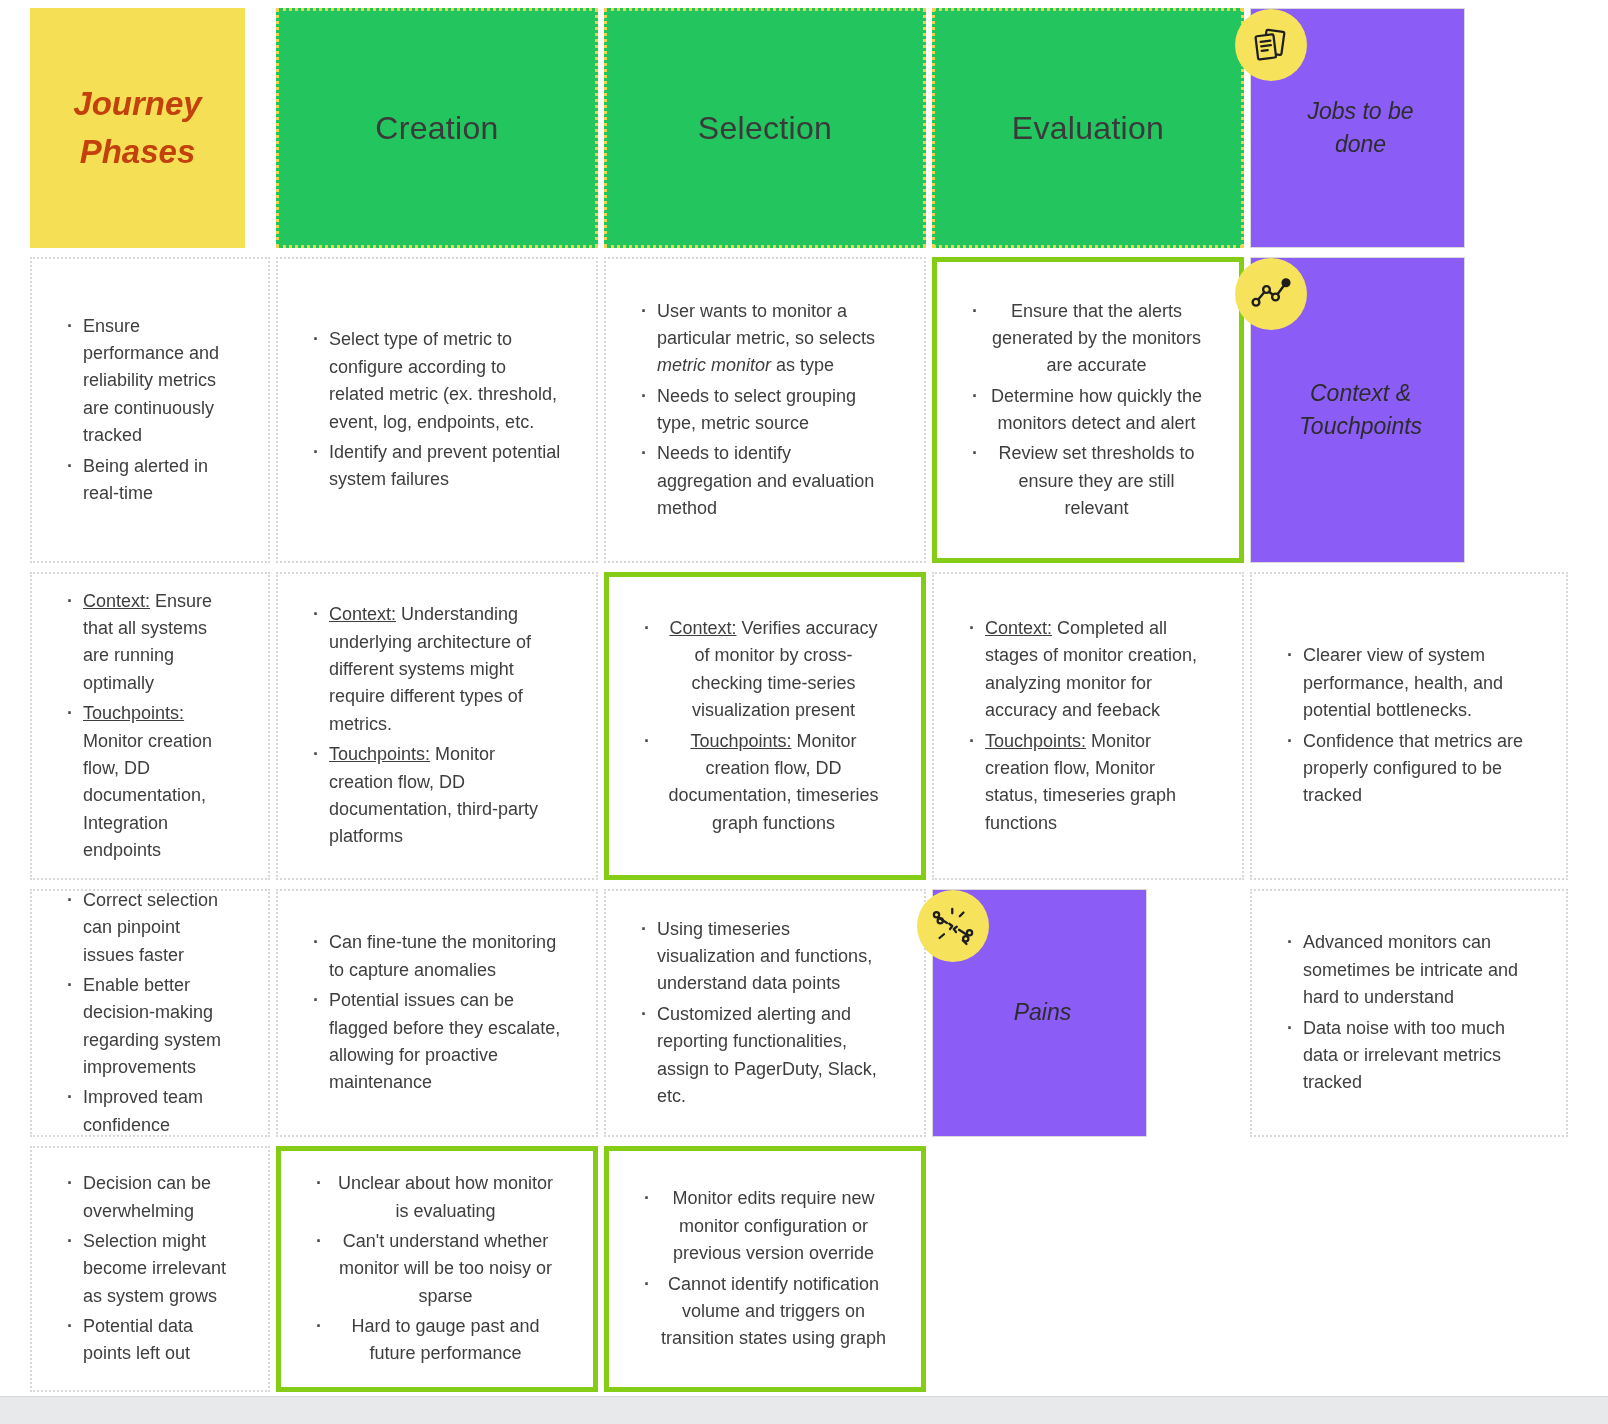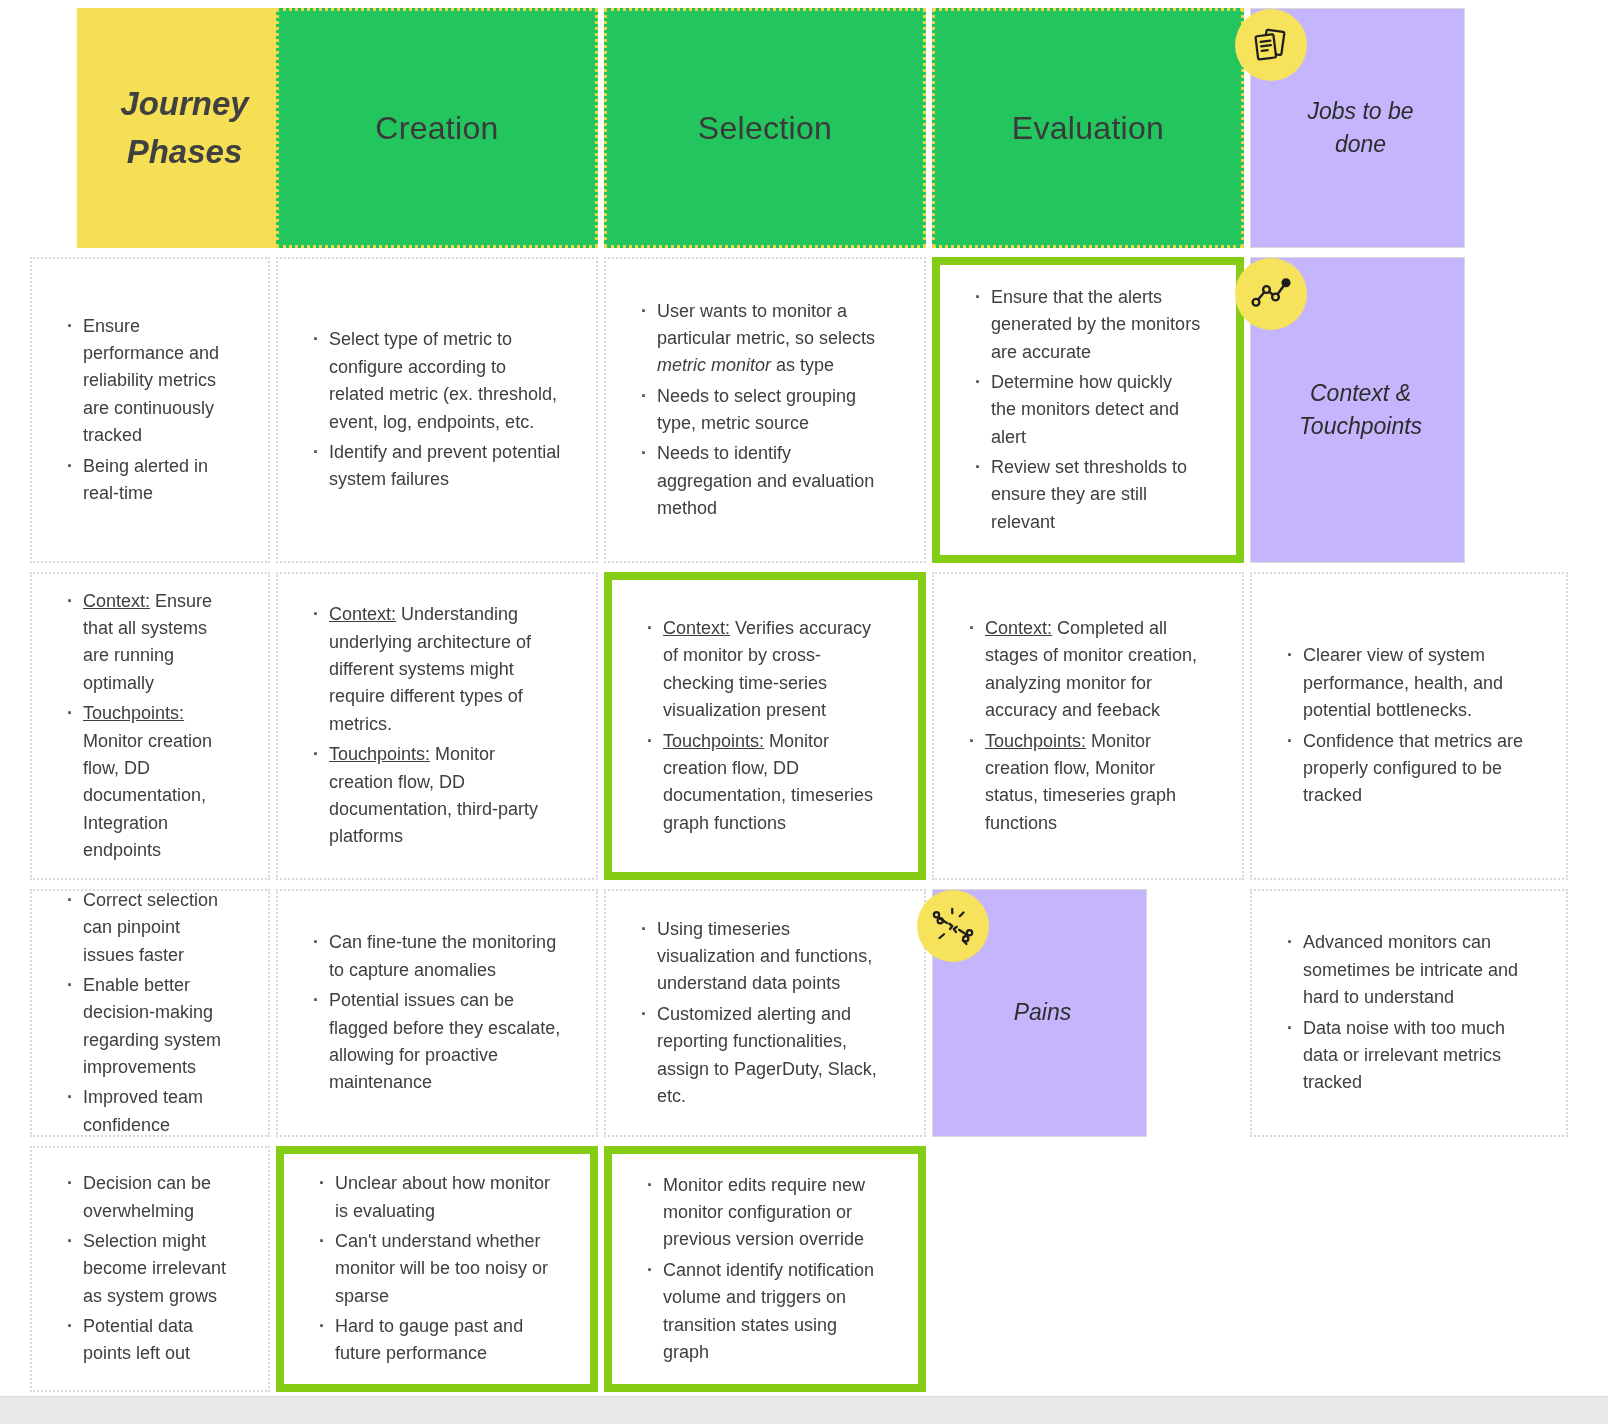--- a/index.html
+++ b/index.html
@@ -15,53 +15,52 @@
     display: grid;
     grid-template-columns: 240px 322px 322px 312px 318px;
     grid-template-rows: 240px 306px 308px 248px 246px;
     column-gap: 6px; row-gap: 9px;
   }
   .corner {
     width: 215px; height: 100%;
     background: #F5DF55;
     display: flex; align-items: center; justify-content: center;
     text-align: center;
-    font-size: 33px; font-weight: 700; font-style: italic; color: #404040;
+    font-size: 33px; font-weight: 700; font-style: italic; color: #c2410c;
     line-height: 1.45;
     padding: 0 30px;
-    margin-left: 47px;
   }
   .phase-header {
     border: 3px dotted #EBD64B; background: #22c55e;
     display: flex; align-items: center; justify-content: center;
     font-size: 32px; color: #3a3a3a; letter-spacing: 0.3px;
   }
   .row-label {
     width: 215px; height: 100%;
     position: relative;
-    border: 1px solid #d9d9d9; background: #c4b5fd;
+    border: 1px solid #d9d9d9; background: #8b5cf6;
     display: flex; align-items: center; justify-content: center; padding-left: 6px;
   }
   .row-label-text {
     font-style: italic; font-size: 23px; color: #2c2c2c;
     text-align: center; max-width: 132px; line-height: 1.45;
   }
   .icon-circle {
     position: absolute; top: 0px; left: -16px;
     width: 72px; height: 72px; border-radius: 50%;
     background: #F6E35B;
     display: flex; align-items: center; justify-content: center;
   }
   .icon-circle svg { width: 48px; height: 48px; }
   .cell {
     border: 2px dotted #d8d8d8; background: #fff;
     padding: 24px 34px;
     display: flex; align-items: center;
   }
-  .cell.highlight { border: 8px solid #84cc16; }
+  .cell.highlight { border: 5px solid #84cc16; text-align: center; }
   .cell ul { list-style: none; margin: 0; padding: 0; }
   .cell li {
     position: relative; padding-left: 17px;
     font-size: 18px; line-height: 1.52; color: #3e3e3e;
     margin: 3px 0;
   }
   .cell li::before {
     content: "\00B7";
     position: absolute; left: 1px; top: 0;
     font-weight: 700; color: #4a4a4a;

